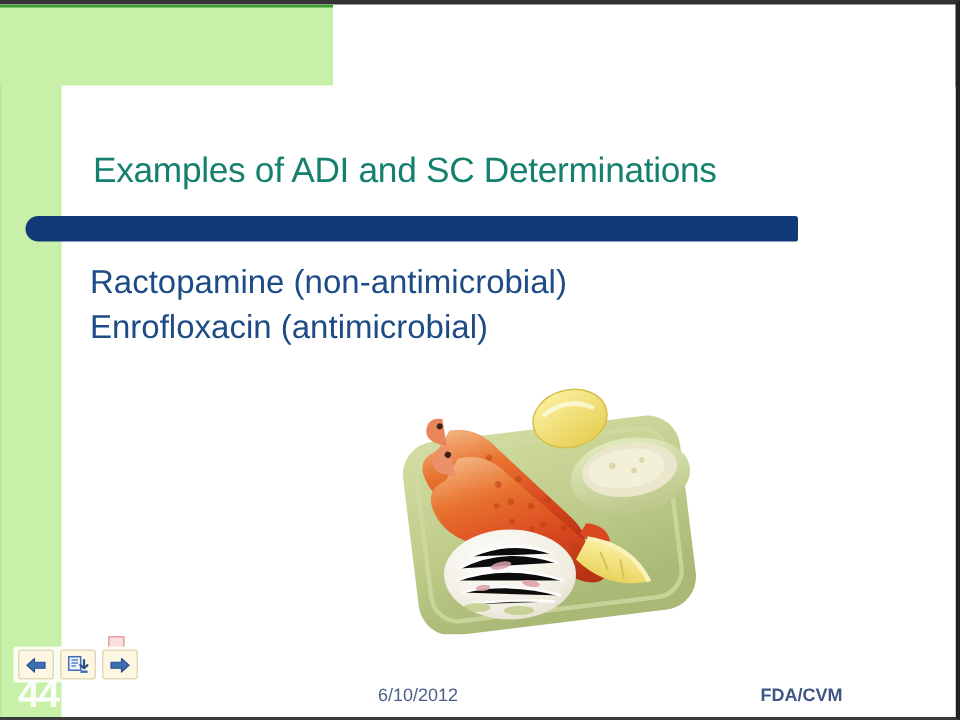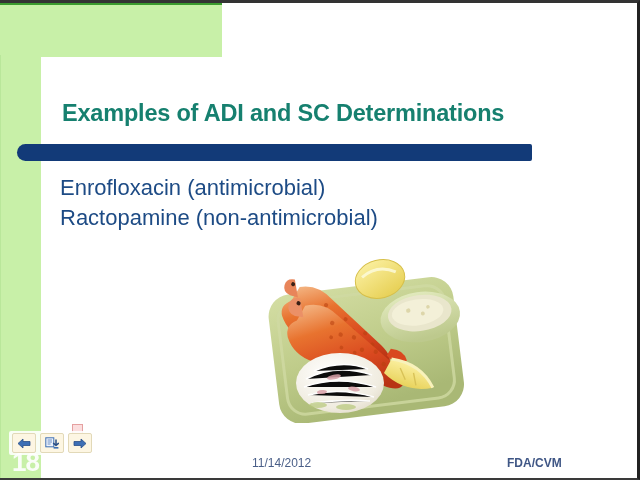--- a/index.html
+++ b/index.html
@@ -62,21 +62,21 @@
     border-top-left-radius: 22px;
   }
 
   
   .slide-title {
     position: absolute;
     left: 62px;
     top: 97px;
     width: 540px;
     font-size: 23.5px;
-    font-weight: bold;
+    font-weight: normal;
     color: #16806f;
     letter-spacing: -0.2px;
     white-space: nowrap;
   }
 
   
   .title-bar {
     position: absolute;
     left: 17px;
     top: 141px;
@@ -183,22 +183,22 @@
 
   <div class="green-top-block"></div>
   <div class="green-left-strip"></div>
   <div class="white-card"></div>
 
   <div class="slide-title">Examples of ADI and SC Determinations</div>
 
   <div class="title-bar"></div>
 
   <div class="body-lines">
+    <div class="body-line">Ractopamine (non-antimicrobial)</div>
     <div class="body-line">Enrofloxacin (antimicrobial)</div>
-    <div class="body-line">Ractopamine (non-antimicrobial)</div>
   </div>
 
   <div class="photo-wrap">
     <svg width="205" height="172" viewBox="0 0 205 172" xmlns="http://www.w3.org/2000/svg">
       <defs>
         <linearGradient id="plateG" x1="0" y1="0" x2="0.3" y2="1">
           <stop offset="0%" stop-color="#d4dea4"></stop>
           <stop offset="55%" stop-color="#bfcc8a"></stop>
           <stop offset="100%" stop-color="#a9b875"></stop>
         </linearGradient>
@@ -304,25 +304,25 @@
       </g>
 
       <g transform="rotate(28 140 128)">
         <path d="M116 118 q28 -10 50 6 q-22 18 -50 10 z" fill="url(#lemonG)"></path>
         <path d="M116 118 q28 -10 50 6" stroke="#f8f2bb" stroke-width="3" fill="none"></path>
         <path d="M128 122 l10 8 M142 120 l8 10" stroke="#d8c257" stroke-width="1.4" fill="none"></path>
       </g>
     </svg>
   </div>
 
-  <div class="footer-date">11/14/2012</div>
+  <div class="footer-date">6/10/2012</div>
 
   <div class="footer-org">FDA/CVM</div>
 
-  <div class="page-number">18</div>
+  <div class="page-number">44</div>
 
   <div class="broken-img-icon"></div>
 
   <div class="nav-toolbar">
     <div class="nav-btn">
       <span>
         <svg width="14" height="11" viewBox="0 0 14 11">
           <path d="M6 1 L1 5.5 L6 10 L6 7.5 L13 7.5 L13 3.5 L6 3.5 Z" fill="#3d6fb5" stroke="#2a4f88" stroke-width="0.8" stroke-linejoin="round"></path>
         </svg>
       </span>

